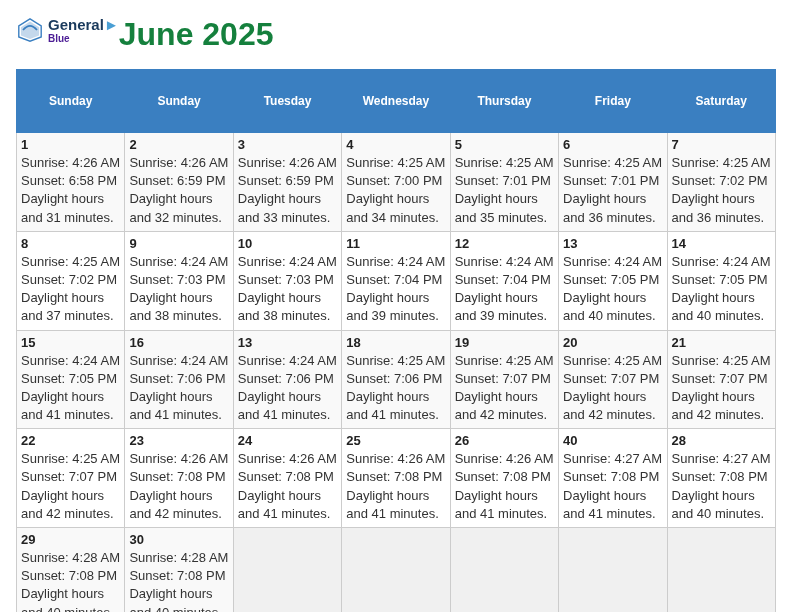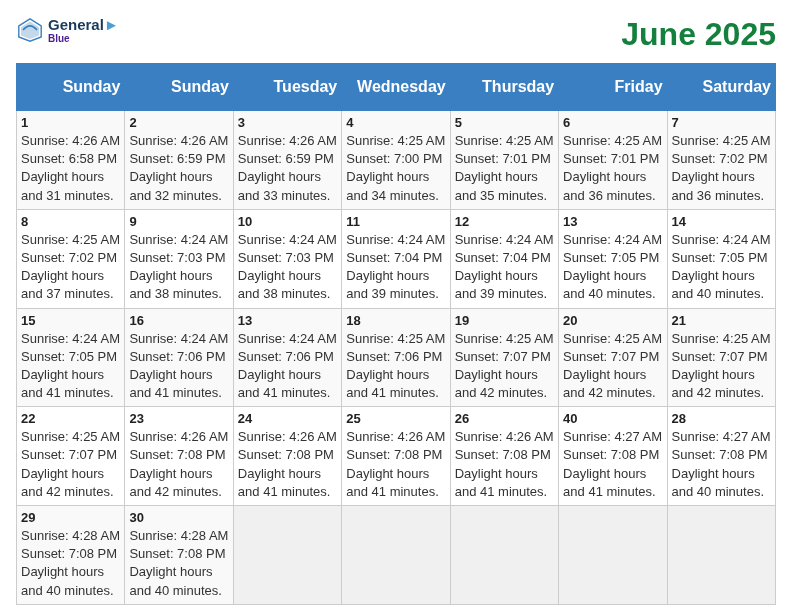--- a/index.html
+++ b/index.html
@@ -5,23 +5,23 @@
     * { box-sizing: border-box; margin: 0; padding: 0; }
     body {
       font-family: Arial, sans-serif;
       background: #fff;
       width: 792px;
       min-height: 612px;
       padding: 16px;
     }
     .header {
       display: flex;
-      justify-content: space-between;
+      justify-content: flex-start;
       align-items: flex-start;
-      margin-bottom: 10px;
+      margin-bottom: 16px;
     }
     .logo {
       display: flex;
       align-items: center;
       gap: 4px;
     }
     .logo-icon {
       width: 28px;
       height: 28px;
     }
@@ -38,23 +38,23 @@
       color: #555;
     }
     table {
       width: 100%;
       border-collapse: collapse;
       font-size: 10px;
     }
     thead tr th {
       background-color: #3a7fc1;
       color: white;
-      padding: 14px 4px;
-      text-align: right;
-      font-size: 16px;
+      padding: 24px 4px;
+      text-align: center;
+      font-size: 12px;
       font-weight: bold;
       border: 1px solid #3a7fc1;
     }
     tbody tr td {
       border: 1px solid #ccc;
       vertical-align: top;
       padding: 4px;
       background: #fff;
       width: calc(100% / 7);
       min-height: 70px;

